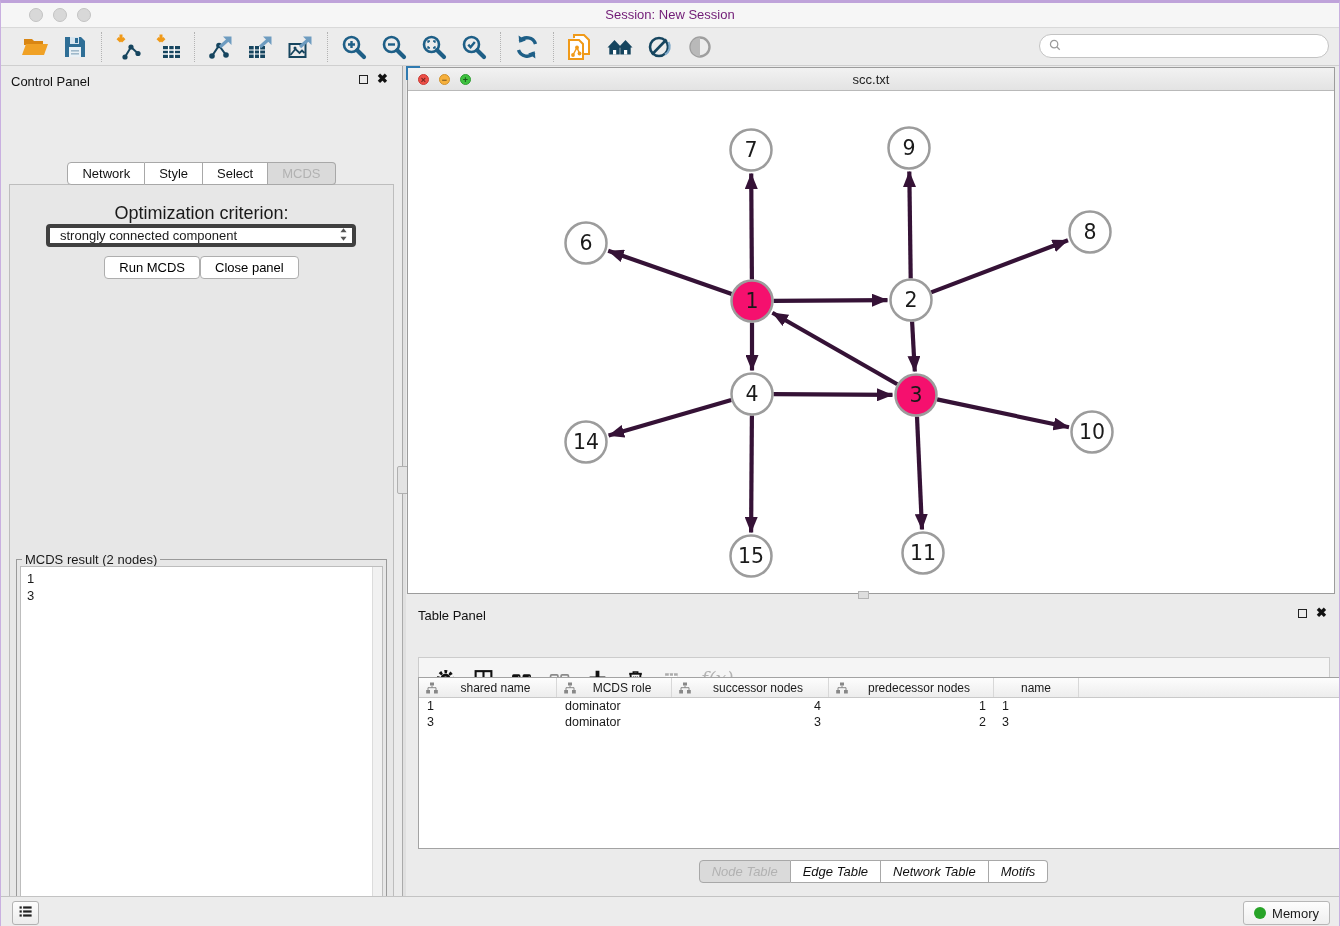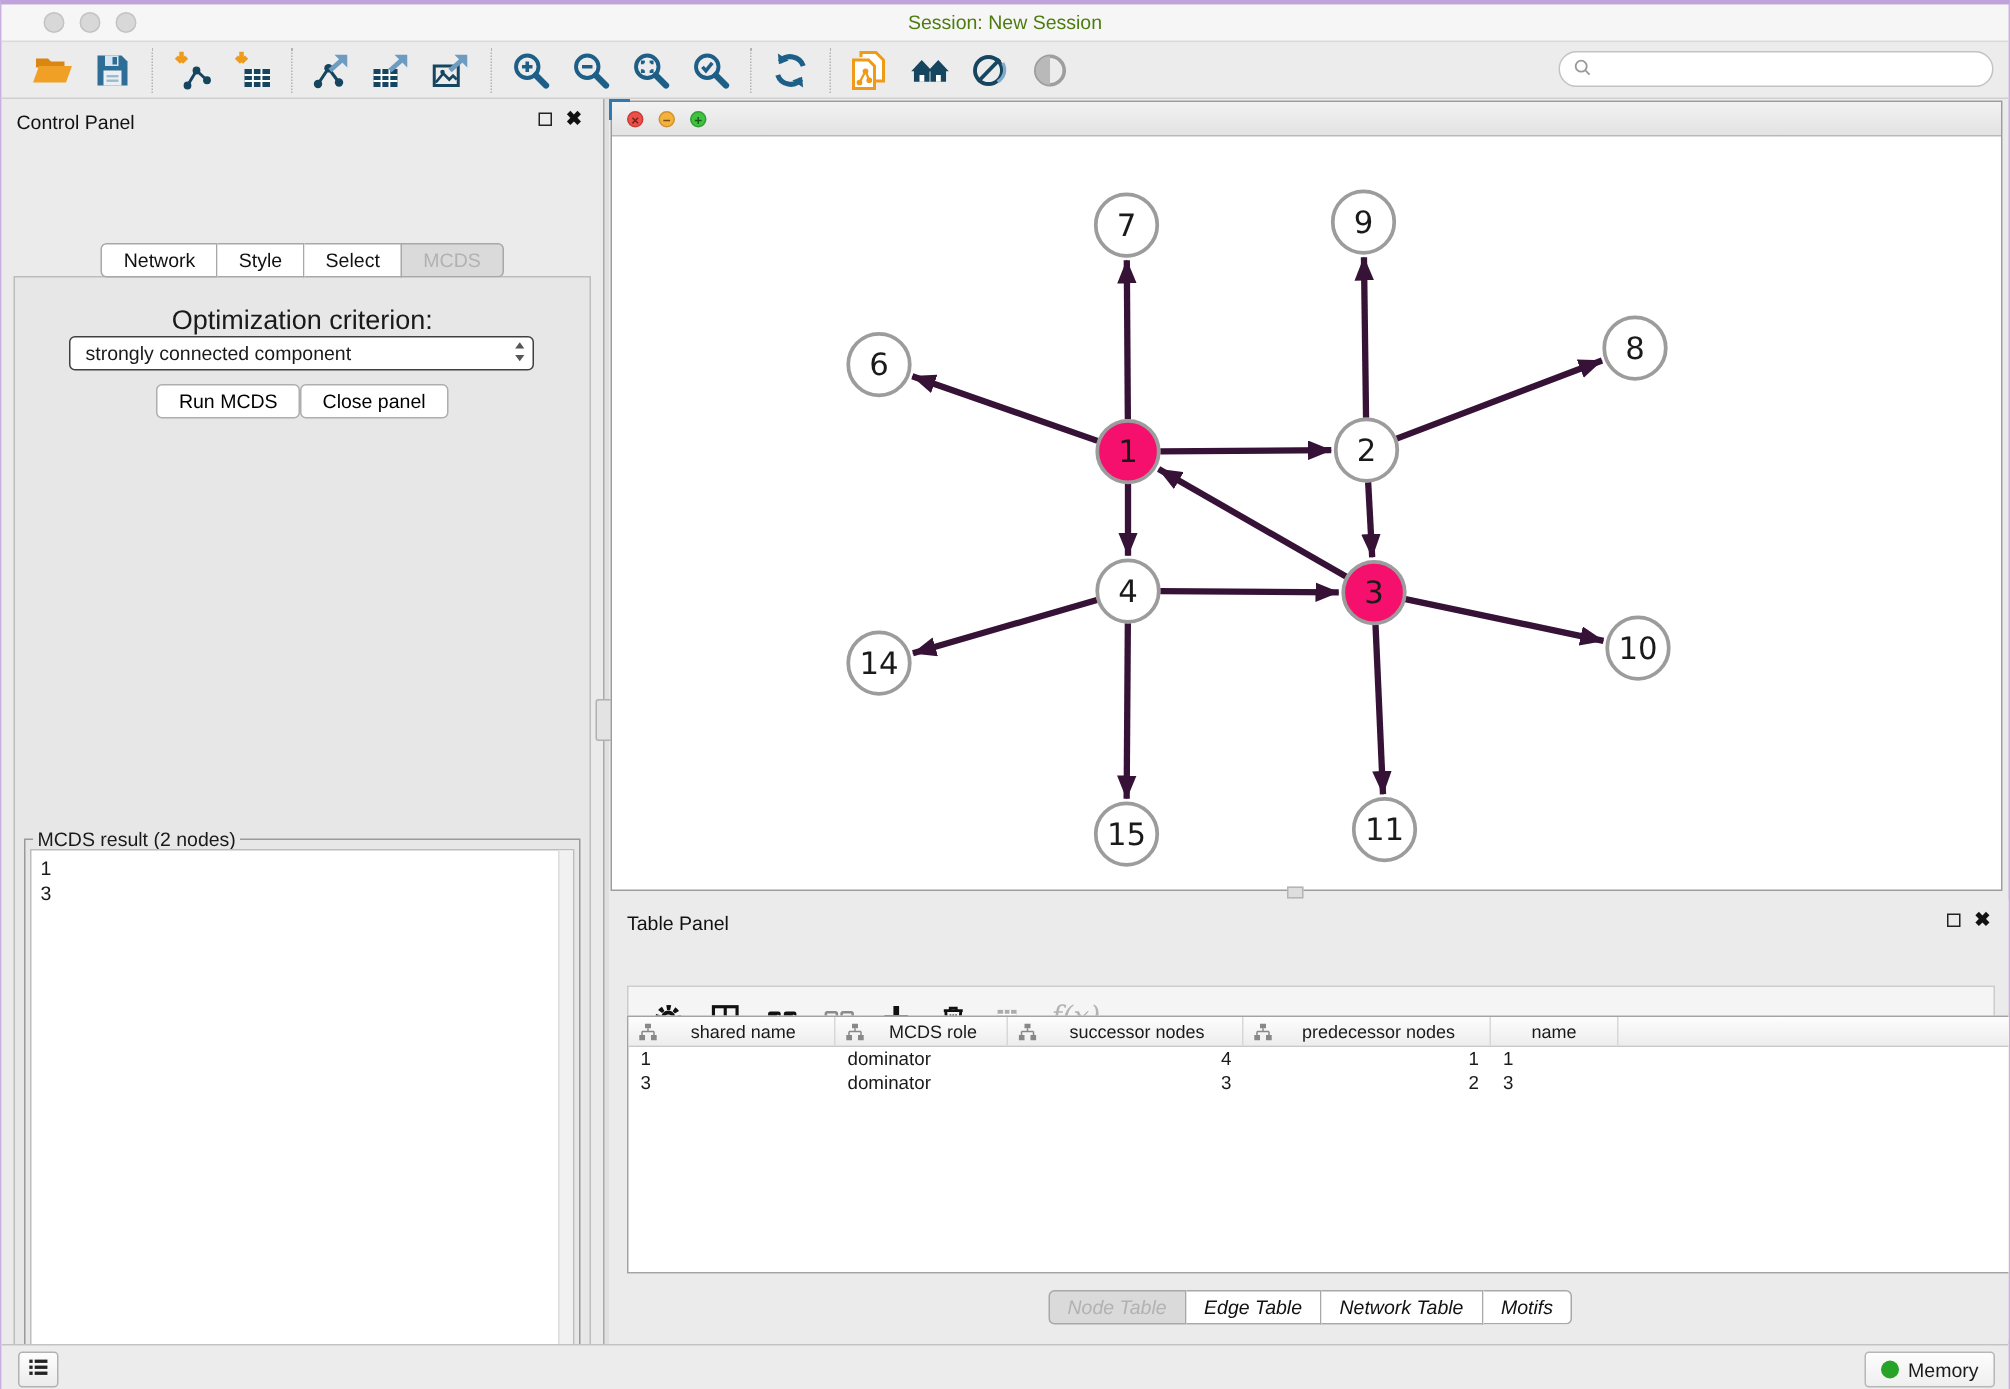--- a/index.html
+++ b/index.html
@@ -4,21 +4,21 @@
 <style>
   * { margin:0; padding:0; box-sizing:border-box; }
   html,body { width:1340px; height:926px; }
   body { font-family:"Liberation Sans", sans-serif; font-size:13px; color:#1a1a1a; }
   .app { position:relative; width:1340px; height:926px; background:#ebebeb; overflow:hidden;
          border-top:3px solid #bfa3da; border-left:1px solid #c9b0e0; border-right:1px solid #c9b0e0; }
 
   
   .titlebar { position:absolute; left:0; top:0; width:100%; height:25px; background:#f6f6f6;
               border-bottom:1px solid #d9d9d9; }
-  .titlebar .title { position:absolute; left:0; right:0; top:4px; text-align:center; color:#4d7c0f; font-size:13px; }
+  .titlebar .title { position:absolute; left:0; right:0; top:4px; text-align:center; color:#701a75; font-size:13px; }
   .lights { position:absolute; left:28px; top:5px; display:flex; gap:10px; }
   .light { width:14px; height:14px; border-radius:50%; background:#d8d8d8; border:1px solid #c3c3c3; }
 
   
   .toolbar { position:absolute; left:0; top:26px; width:100%; height:37px; background:#ececec;
              border-bottom:1px solid #cfcfcf; display:flex; align-items:center; padding-left:10px; }
   .tgroup { display:flex; align-items:center; gap:12px; padding:0 10px; }
   .tsep { width:1px; height:30px; border-left:1px dotted #b3b3b3; margin:0 2px; }
   .icn { display:inline-flex; align-items:center; justify-content:center; cursor:default; }
   .tb-icn svg { width:28px; height:28px; }
@@ -34,21 +34,21 @@
   .panel-btns { position:absolute; right:14px; top:8px; display:flex; gap:9px; align-items:center; }
   .float-ic { width:9px; height:9px; border:1.5px solid #222; display:inline-block; }
   .close-ic { font-size:13px; font-weight:bold; color:#111; line-height:10px; }
   .tabsrow { position:absolute; left:0; top:96px; width:100%; display:flex; justify-content:center; z-index:2; }
   .tab { padding:3px 14px; background:#fff; border:1px solid #a8a8a8; border-left:none; font-size:13px; color:#111; }
   .tab:first-child { border-left:1px solid #a8a8a8; border-radius:4px 0 0 4px; }
   .tab:last-child { border-radius:0 4px 4px 0; }
   .tab.active { background:#dadada; color:#b2b2b2; }
   .cp-box { position:absolute; left:8px; top:118px; width:385px; height:760px; background:#e7e7e7; border:1px solid #bdbdbd; }
   .opt-label { position:absolute; left:0; right:0; top:18px; text-align:center; font-size:18px; }
-  .dropdown { position:absolute; left:36px; top:39px; width:310px; height:23px; background:#fff; border:1px solid #404040;
+  .dropdown { position:absolute; left:36px; top:39px; width:310px; height:23px; background:#fff; border:4px solid #404040;
               border-radius:4px; display:flex; align-items:center; padding:0 4px 0 10px; }
   .dropdown .dval { flex:1; font-size:13px; }
   .dropdown svg { width:9px; height:15px; }
   .btnrow { position:absolute; left:0; right:0; top:71px; display:flex; justify-content:center; }
   .pushbtn { min-width:94px; height:23px; background:#fff; border:1px solid #aeaeae; border-radius:4px;
              font-size:13px; text-align:center; padding:0 14px; font-family:"Liberation Sans",sans-serif; }
   .resultbox { position:absolute; left:6px; top:374px; width:371px; height:378px; border:1px solid #9a9a9a; }
   .resultbox .legend { position:absolute; left:5px; top:-8px; background:#e7e7e7; padding:0 3px; font-size:13px; }
   .resultbox .rinner { position:absolute; left:3px; top:6px; right:3px; bottom:3px; background:#fff; border:1px solid #bdbdbd; }
   .resultbox pre { font-family:"Liberation Sans",sans-serif; font-size:13px; line-height:17px; padding:3px 6px; }
@@ -311,20 +311,21 @@
 
   <div class="vsplit">
     <div class="vgrip"></div>
   </div>
 
   <div class="net-window">
     <div class="net-title">
       <span class="tl red">×</span>
       <span class="tl yel">−</span>
       <span class="tl grn">+</span>
+      <span class="ntext">scc.txt</span>
     </div>
     <svg class="canvas" id="graph-svg" xmlns="http://www.w3.org/2000/svg" viewBox="0 0 926 501">
         <defs>
           <marker id="arr" viewBox="0 0 16 13" refX="15.5" refY="6.5" markerWidth="16" markerHeight="13" markerUnits="userSpaceOnUse" orient="auto">
             <path d="M0 0L16 6.5L0 13Z" fill="#351236"></path>
           </marker>
         </defs>
         <line x1="343.9" y1="187.5" x2="343.2" y2="81.5" stroke="#351236" stroke-width="4.2" marker-end="url(#arr)"></line>
         <line x1="323.7" y1="201.9" x2="200.2" y2="158.8" stroke="#351236" stroke-width="4.2" marker-end="url(#arr)"></line>
         <line x1="365.5" y1="208.9" x2="479.5" y2="208.1" stroke="#351236" stroke-width="4.2" marker-end="url(#arr)"></line>

